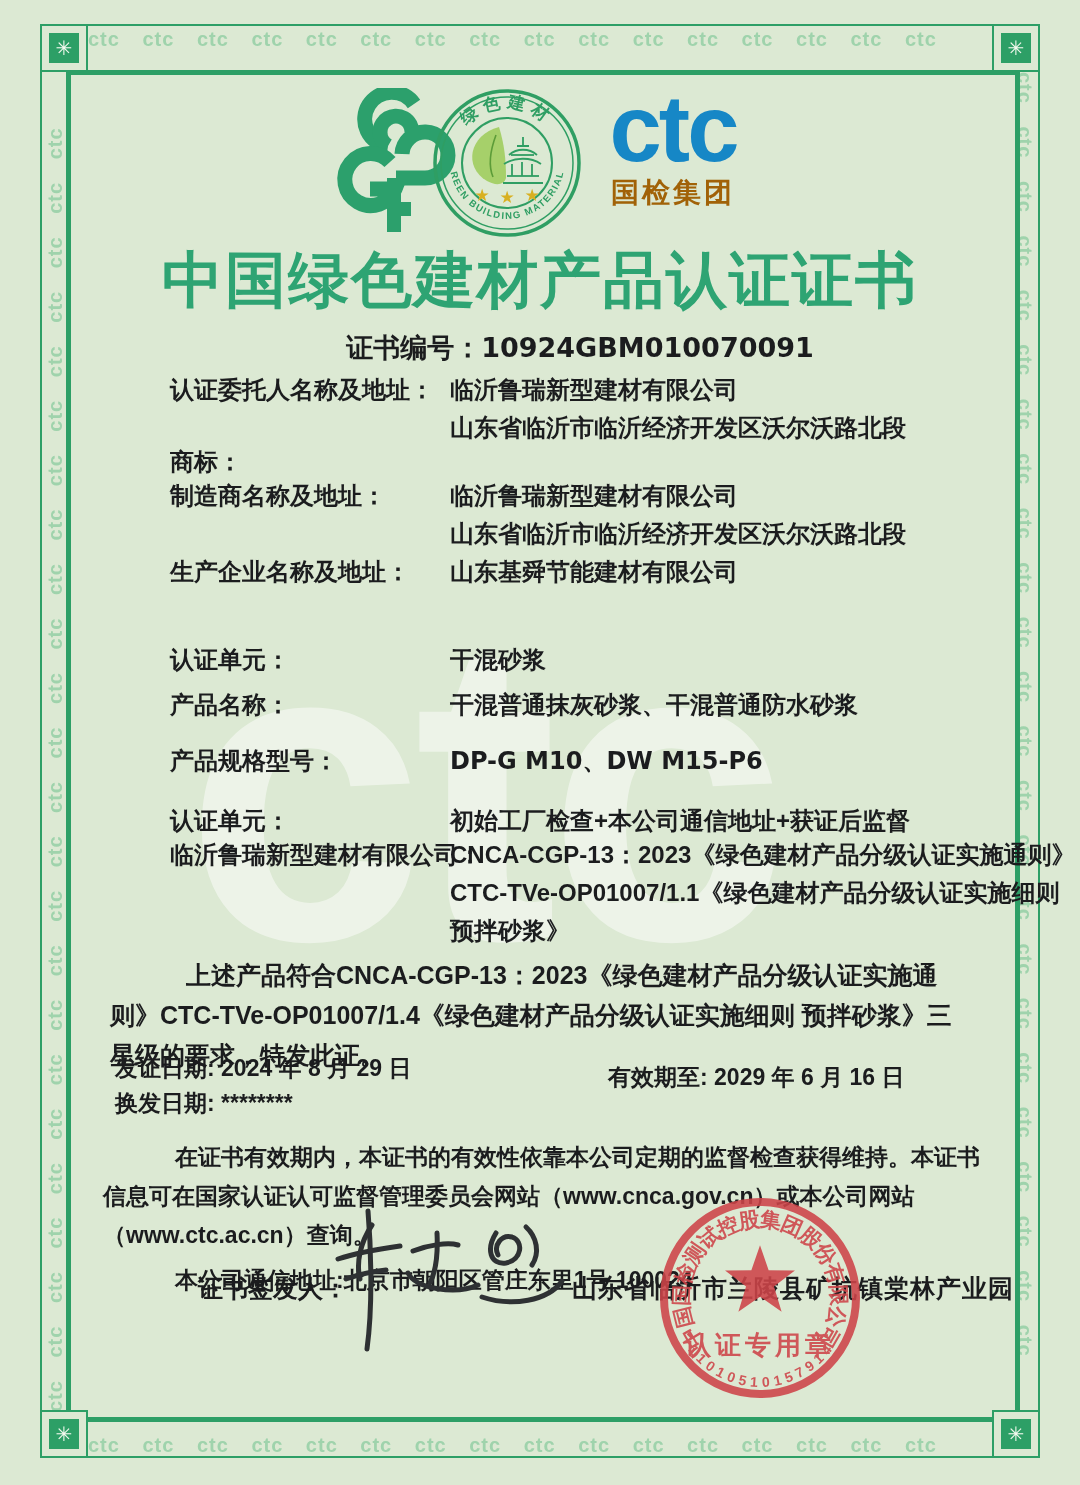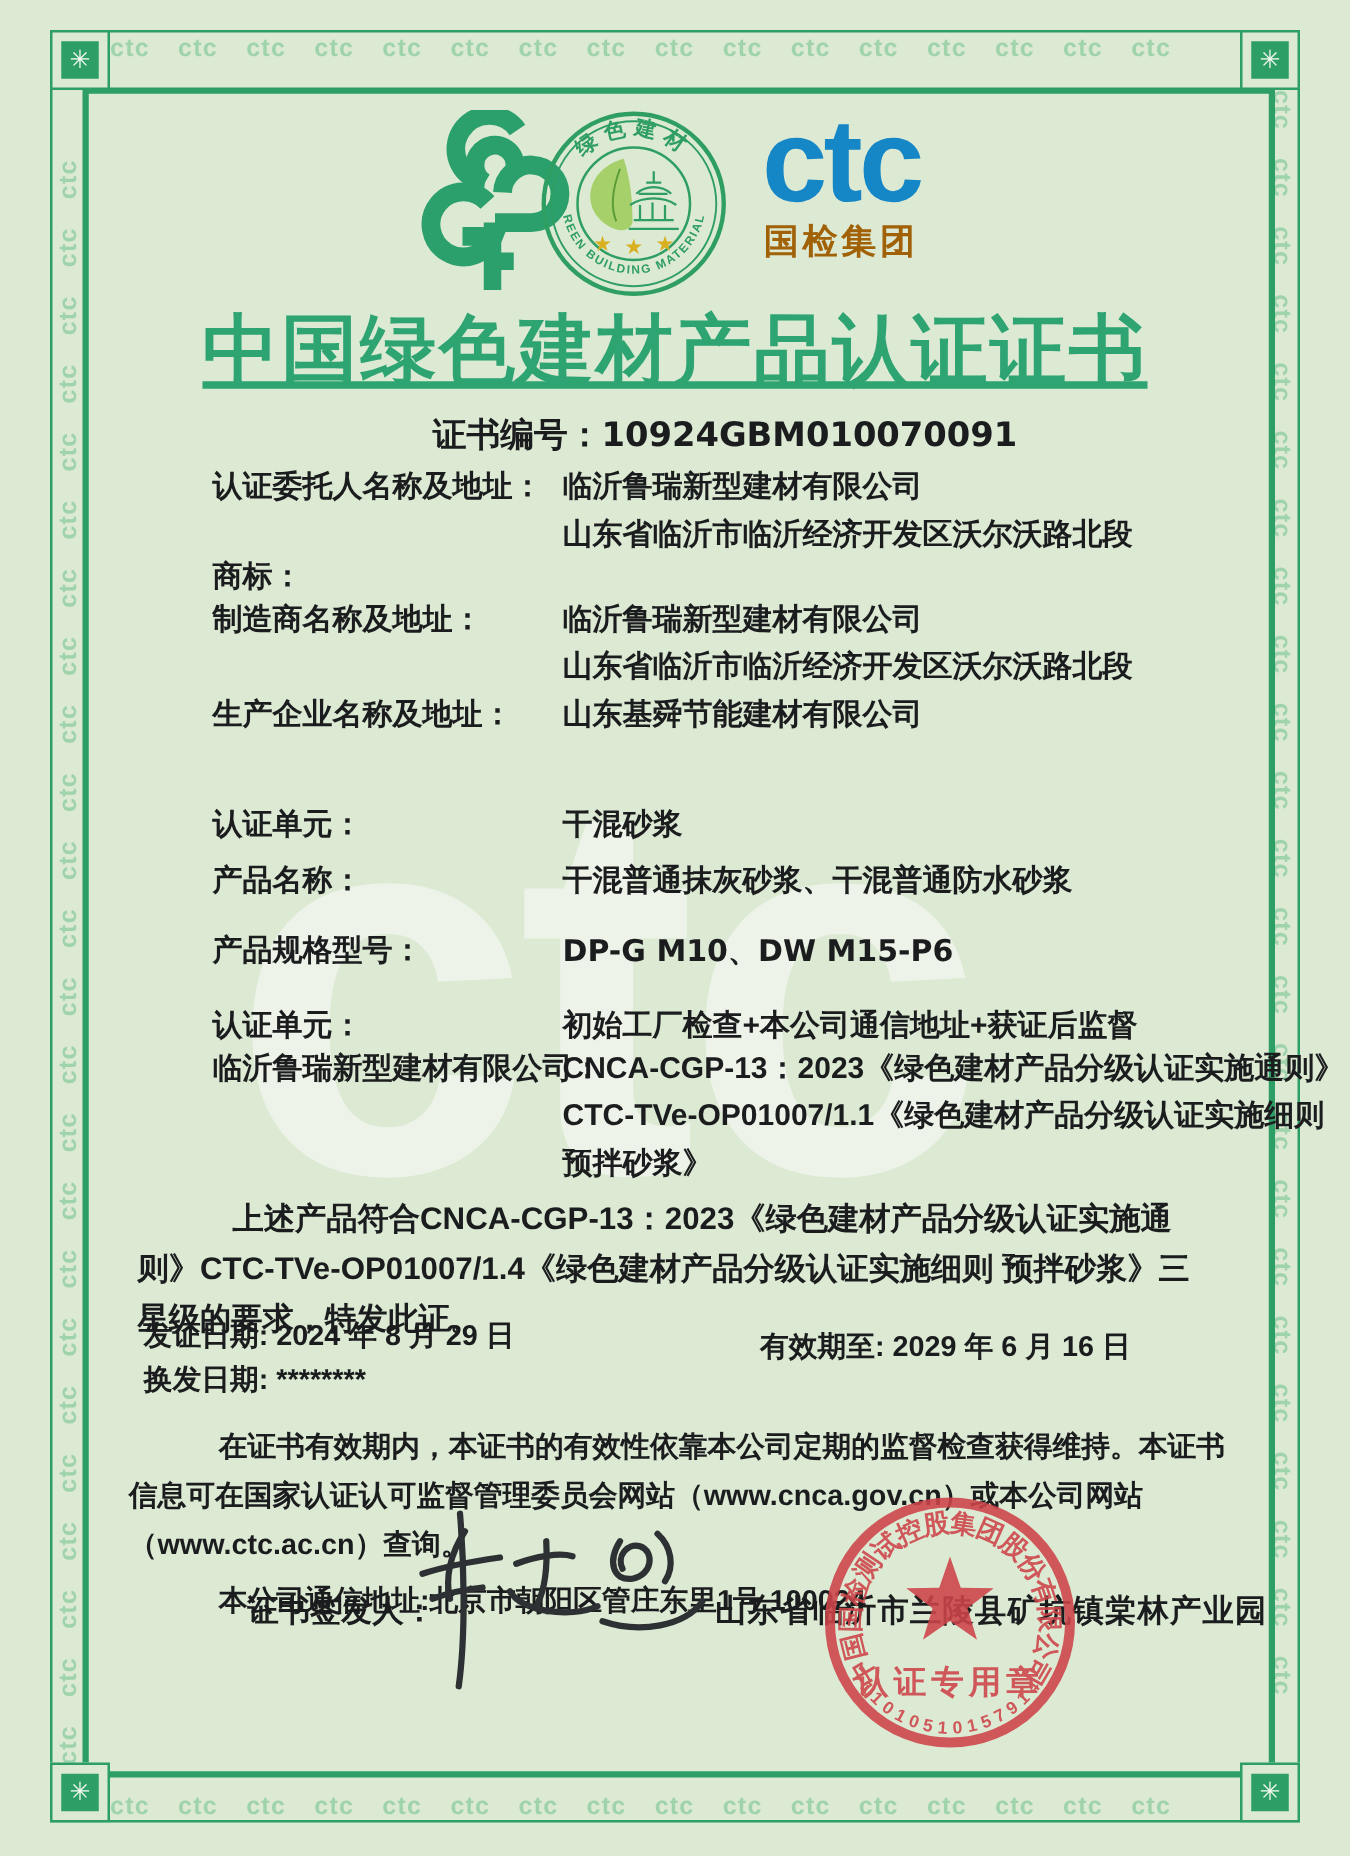--- a/index.html
+++ b/index.html
@@ -29,21 +29,21 @@
   
   .logos{position:absolute;left:0;top:0;width:100%;z-index:2;}
   .gp-logo{position:absolute;left:330px;top:88px;}
   .badge{position:absolute;left:430px;top:86px;}
   .ctcblock{position:absolute;left:583px;top:86px;width:180px;text-align:center;}
   .ctc-word{font-size:94px;font-weight:900;letter-spacing:-3px;line-height:0.92;color:#1687c6;}
   .ctc-name{font-size:28px;font-weight:900;letter-spacing:3px;color:#a16207;margin-top:2px;}
   
   .title{position:absolute;left:0;top:240px;width:100%;text-align:center;z-index:2;
          font-family:"Liberation Serif","DejaVu Serif",serif;
-         font-size:61px;font-weight:900;letter-spacing:2px;color:#2ea473;text-decoration:underline;}
+         font-size:61px;font-weight:900;letter-spacing:2px;color:#2ea473;}
   .certno{position:absolute;left:0;top:330px;width:100%;text-align:center;z-index:2;
           font-size:27px;font-weight:800;margin-left:40px;}
   
   .frow{position:absolute;left:170px;z-index:2;font-size:24px;font-weight:700;line-height:30px;white-space:nowrap;}
   .frow .lbl{position:absolute;left:0;top:0;width:270px;}
   .frow .val{position:absolute;left:280px;top:0;width:600px;}
   .frow .val div{margin-bottom:8px;}
   .r1{top:375px;} .r2{top:447px;} .r3{top:481px;} .r4{top:557px;} .r5{top:645px;}
   .r6{top:690px;} .r7{top:746px;} .r8{top:806px;} .r9{top:840px;}
   .latin{font-family:"DejaVu Sans","Liberation Sans",sans-serif;font-weight:800;}

